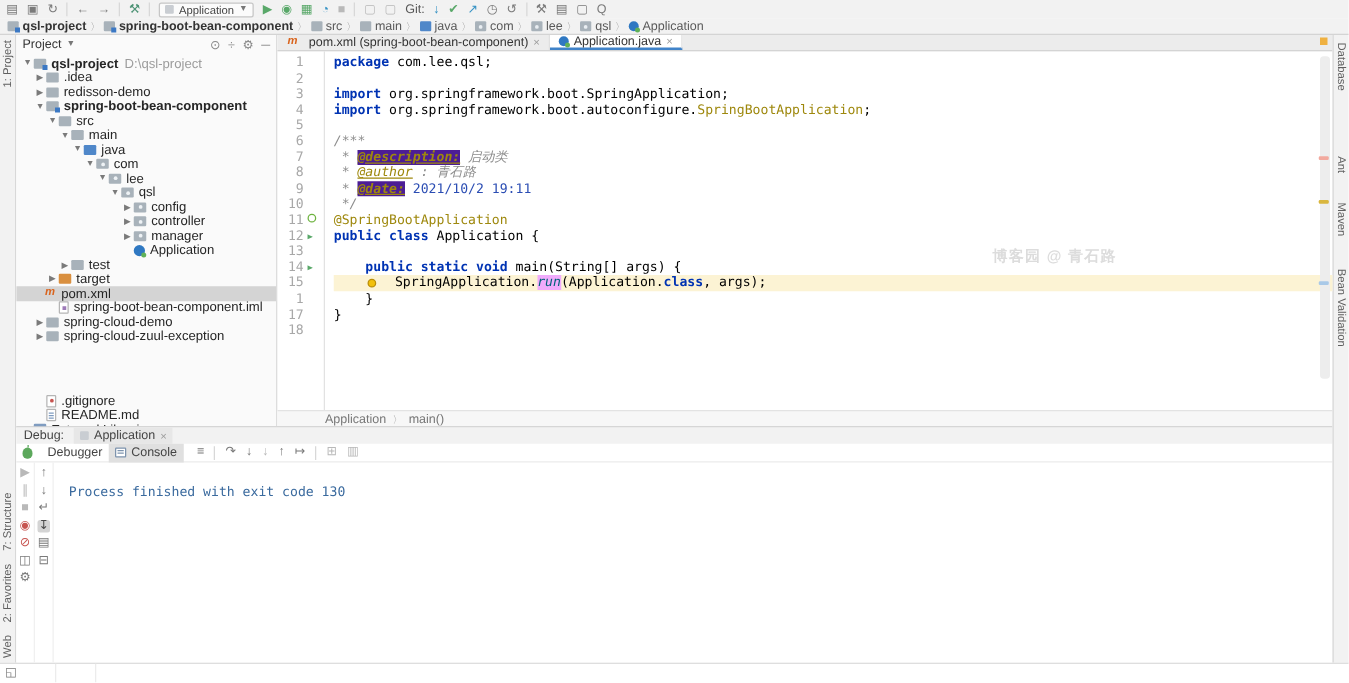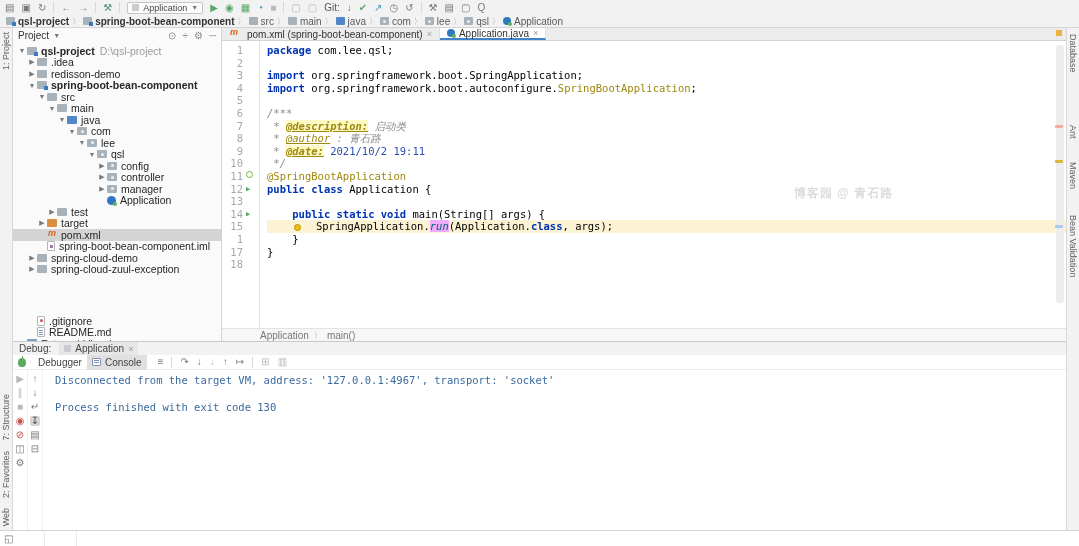--- a/index.html
+++ b/index.html
@@ -86,25 +86,25 @@
   .gi-run { color:#59a869; font-size:7px; }
   .gi-spring { display:inline-block; width:7px; height:7px; border-radius:50%; border:1.5px solid #6db33f; }
   .code { flex:1; position:relative; font:10.5px/12.6px "DejaVu Sans Mono",monospace; padding:3px 0 0 7px; white-space:pre; color:#000; min-width:0; }
   .code-line { height:12.6px; }
   .code-line.hl { background:#fcf3d4; }
   .tk-kw { color:#0033b3; font-weight:bold; }
   .tk-p { color:#000; }
   .tk-c { color:#8c8c8c; font-style:italic; }
   .tk-ann { color:#9e880d; }
   .tk-tag { color:#9e880d; font-style:italic; text-decoration:underline; }
-  .tk-tagh { color:#9e880d; font-style:italic; font-weight:bold; text-decoration:underline; background:#fef9c3; }
+  .tk-tagh { color:#9e880d; font-style:italic; font-weight:bold; text-decoration:underline; background:#4c1d95; }
   .tk-num { color:#2b4db3; }
   .tk-mh { color:#00627a; font-style:italic; background:#f0abfc; }
   .bulb { display:inline-block; width:7px; height:7px; border-radius:50%; background:#f2c00c; border:1px solid #b98d08; vertical-align:middle; margin:0 2px; }
-  .watermark { position:absolute; left:572px; top:144px; color:#dcdcdc; font:bold 12px "Liberation Sans",sans-serif; letter-spacing:1px; }
+  .watermark { position:absolute; left:572px; top:156px; color:#dcdcdc; font:bold 12px "Liberation Sans",sans-serif; letter-spacing:1px; }
   .estripe { position:absolute; right:0; top:0; width:13px; height:100%; }
   .scroll-thumb { position:absolute; right:2px; top:4px; width:8px; height:258px; background:#ededed; border-radius:3px; }
   .mark { position:absolute; border-radius:1px; }
   .mark.salmon { right:3px; top:84px; width:8px; height:3px; background:#f2a99e; }
   .mark.gold { right:3px; top:119px; width:8px; height:3px; background:#d9b63e; }
   .mark.blue { right:3px; top:184px; width:8px; height:3px; background:#a9c9e8; }
 
   .editor-crumb { height:13px; border-top:1px solid #e3e3e3; background:#f7f7f7; display:flex; align-items:center; gap:5px; padding-left:38px; font-size:10px; color:#777; }
 
   
@@ -309,21 +309,21 @@
             <div class="tree-row" style="padding-left: 34px;">
               <span class="chev">▶</span>
               <span class="ticon i-folder"></span>
               <span>test</span>
             </div>
             <div class="tree-row" style="padding-left: 24px;">
               <span class="chev">▶</span>
               <span class="ticon i-folder-excluded"></span>
               <span>target</span>
             </div>
-            <div class="tree-row selected" style="padding-left: 24px;">
+            <div class="tree-row selected" style="padding-left: 12px;">
               <span class="chev"></span>
               <span class="ticon i-maven"></span>
               <span>pom.xml</span>
             </div>
             <div class="tree-row" style="padding-left: 24px;">
               <span class="chev"></span>
               <span class="ticon i-iml"></span>
               <span>spring-boot-bean-component.iml</span>
             </div>
             <div class="tree-row" style="padding-left: 14px;">
@@ -510,21 +510,21 @@
             <span class="tb-icon ">⚙</span>
           </div>
         <div class="dbg-col dbg-colB" id="dbg-colB">
             <span class="tb-icon">↑</span>
             <span class="tb-icon">↓</span>
             <span class="tb-icon">↵</span>
             <span class="tb-icon sel">↧</span>
             <span class="tb-icon">▤</span>
             <span class="tb-icon">⊟</span>
           </div>
-        <div class="console" id="console-out"><div>Disconnected from the target VM, address: '127.0.0.1:4967', transport: 'socket'</div><div> </div><div>Process finished with exit code 130</div></div>
+        <div class="console" id="console-out"><div> </div><div>Process finished with exit code 130</div></div>
       </div>
     </div>
   </div>
 
   <div class="stripe stripe-right" id="stripe-right">
       <span class="vlabel-r" style="margin-top: 2px;">Database</span>
       <span class="vlabel-r" style="margin-top: 42px;">Ant</span>
       <span class="vlabel-r" style="margin-top: 14px;">Maven</span>
       <span class="vlabel-r" style="margin-top: 16px;">Bean Validation</span>
     </div>

